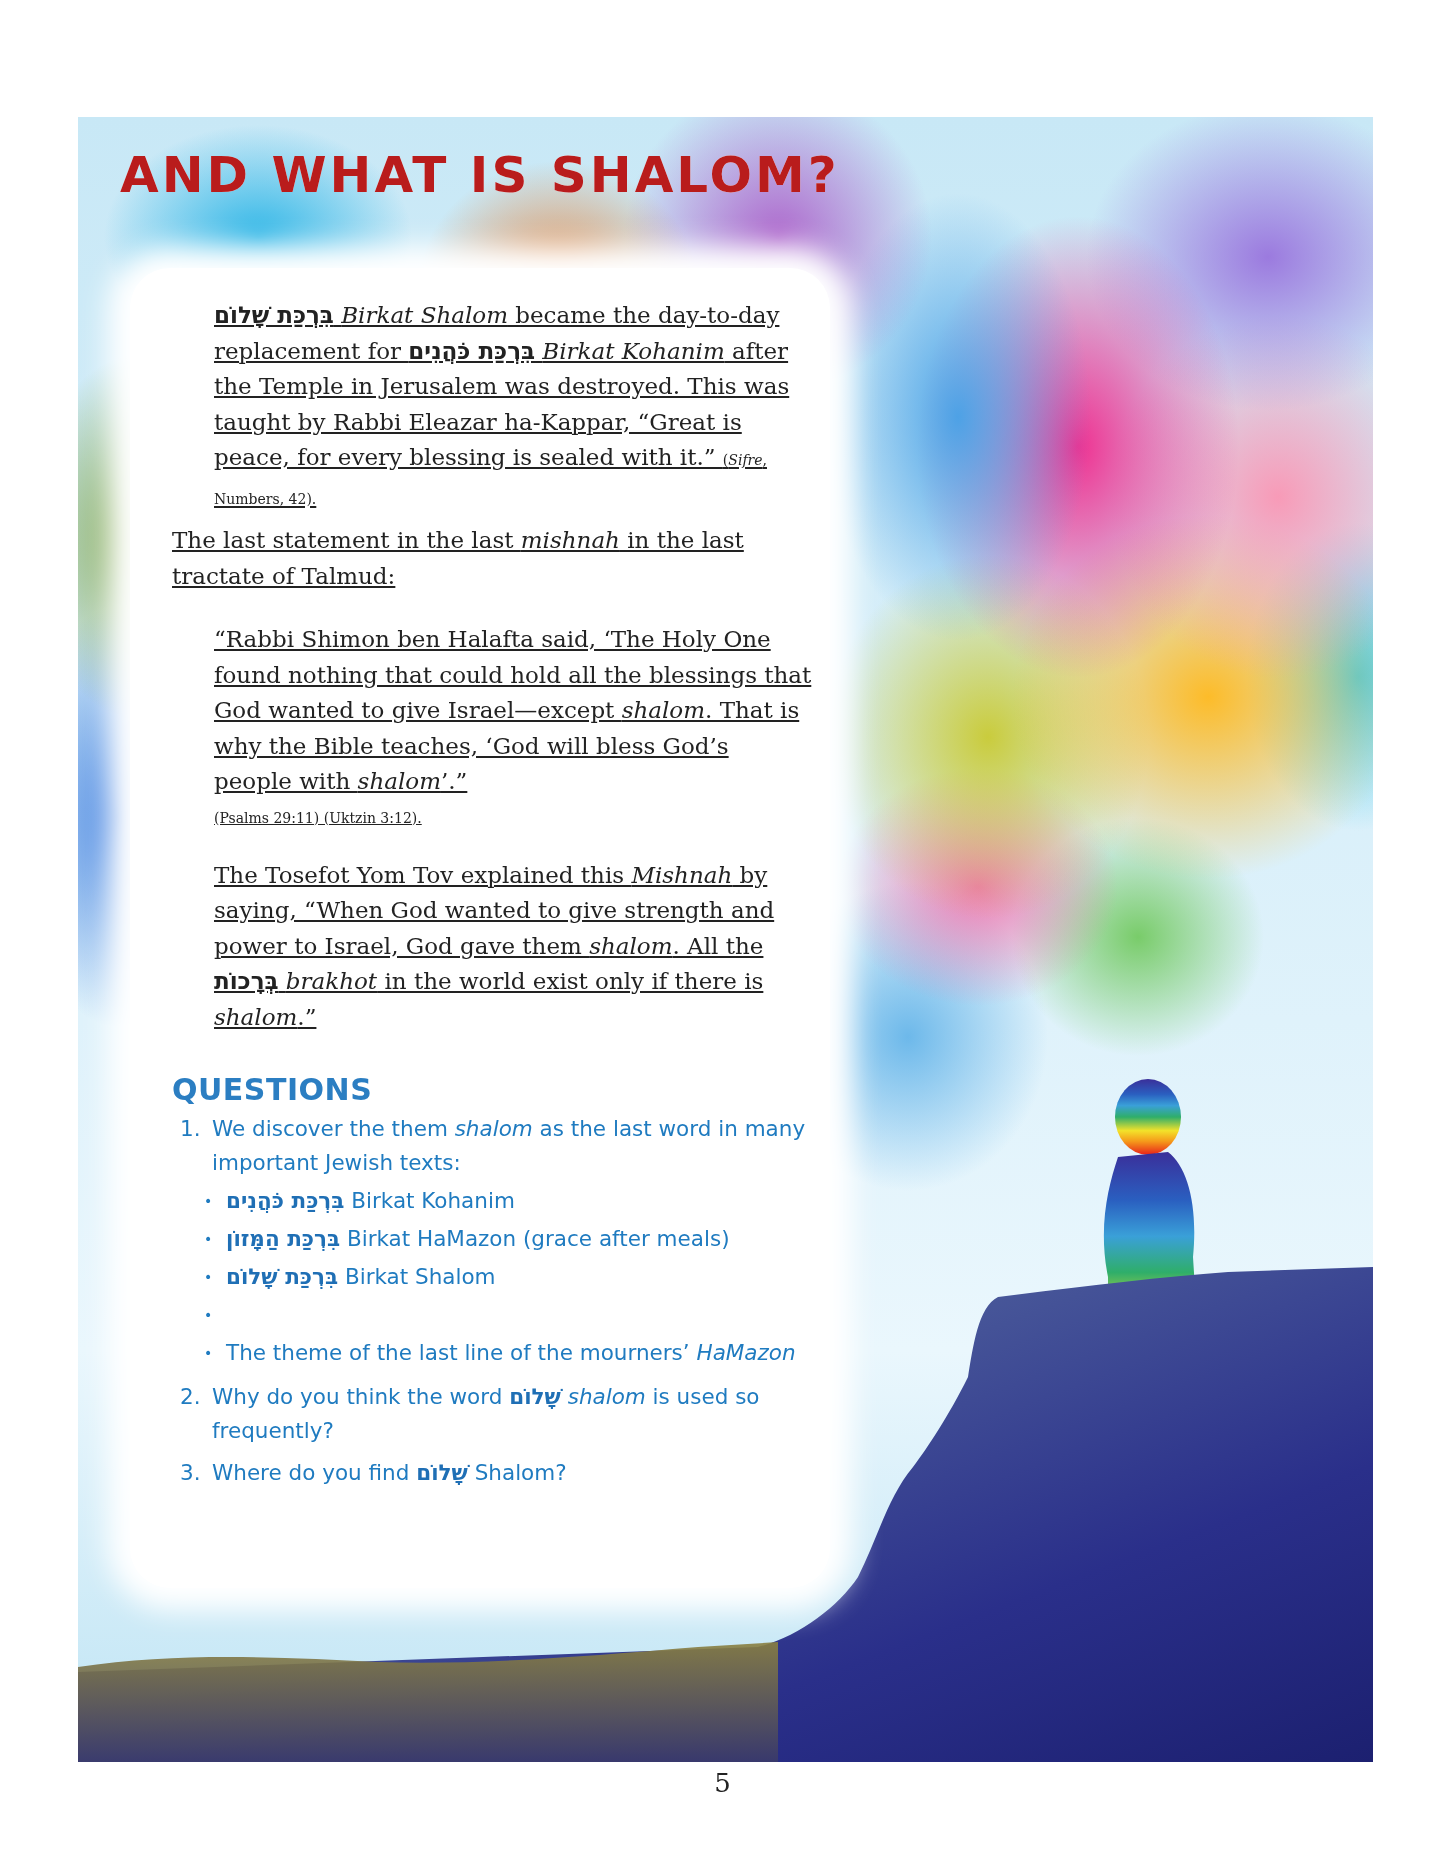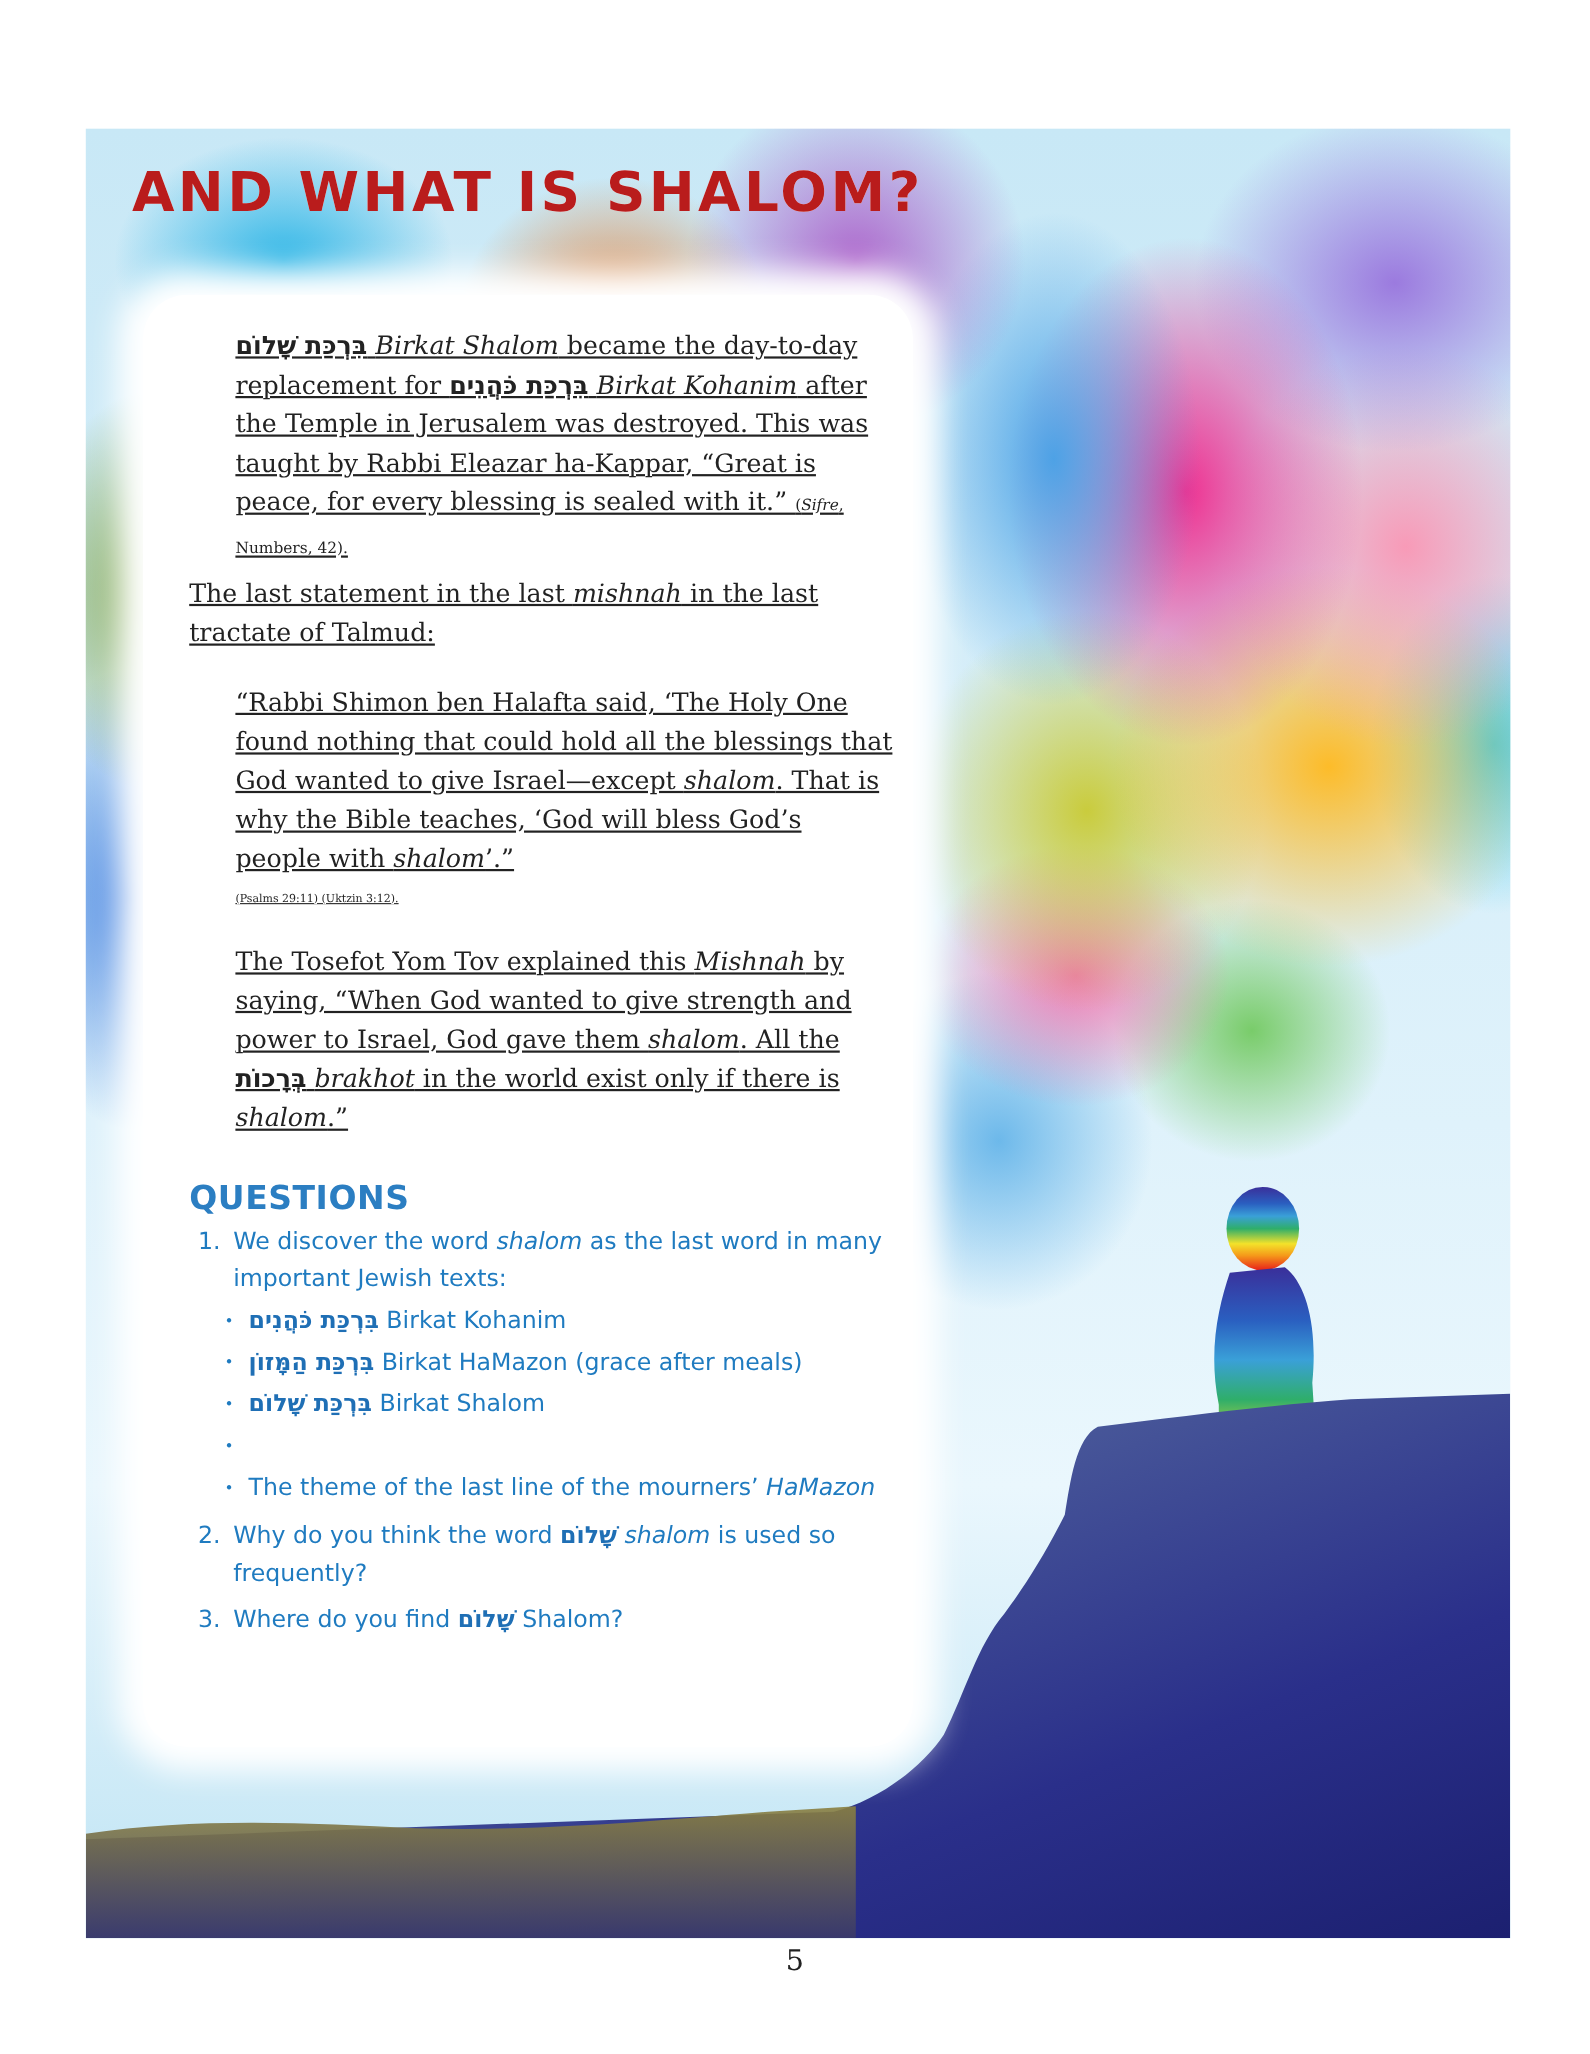--- a/index.html
+++ b/index.html
@@ -49,21 +49,21 @@
   .content {
     position: absolute; left: 172px; top: 298px; width: 640px;
     color: #222222; font-family: "DejaVu Serif", serif;
     font-size: 23px; line-height: 35.5px;
   }
   .indent { padding-left: 42px; }
   .para { margin: 0; text-decoration: underline; }
   .heb { font-family: "DejaVu Sans", sans-serif; font-weight: 700; font-size: 23px; unicode-bidi: isolate; direction: rtl; }
   .it { font-style: italic; }
   .cite { font-size: 14px; }
-  .small { font-size: 10px; line-height: 28px; margin-top: 4px; }
+  .small { font-size: 14px; line-height: 28px; margin-top: 4px; }
   .gap { height: 26px; }
 
   .questions-title {
     position: absolute; left: 172px; top: 1072px;
     font-family: "DejaVu Sans", sans-serif; font-weight: 700; font-size: 30px;
     color: #2b7ec2; letter-spacing: 0.5px;
   }
   .questions {
     position: absolute; left: 180px; top: 1112px; width: 640px;
     font-family: "DejaVu Sans", sans-serif; color: #1f7bc0;
@@ -141,21 +141,21 @@
     <span class="it">brakhot</span><span> in the world exist only if there is </span><span class="it">shalom</span><span>.”</span>
   </p>
 </div>
 
 <div class="questions-title">QUESTIONS</div>
 
 <div class="questions">
   <div class="q-item">
     <span class="q-num">1.</span>
     <div class="q-body">
-      <span>We discover the word </span><span class="it">shalom</span><span> as the last word in many important Jewish texts:</span>
+      <span>We discover the them </span><span class="it">shalom</span><span> as the last word in many important Jewish texts:</span>
       <ul class="bullets">
         <li>
             <span class="bullet-dot">•</span>
             <span><span class="heb-blue">בִּרְכַּת כֹּהֲנִים</span><span> Birkat Kohanim</span></span>
           </li>
         <li>
             <span class="bullet-dot">•</span>
             <span><span class="heb-blue">בִּרְכַּת הַמָּזוֹן</span><span> Birkat HaMazon (grace after meals)</span></span>
           </li>
         <li>

